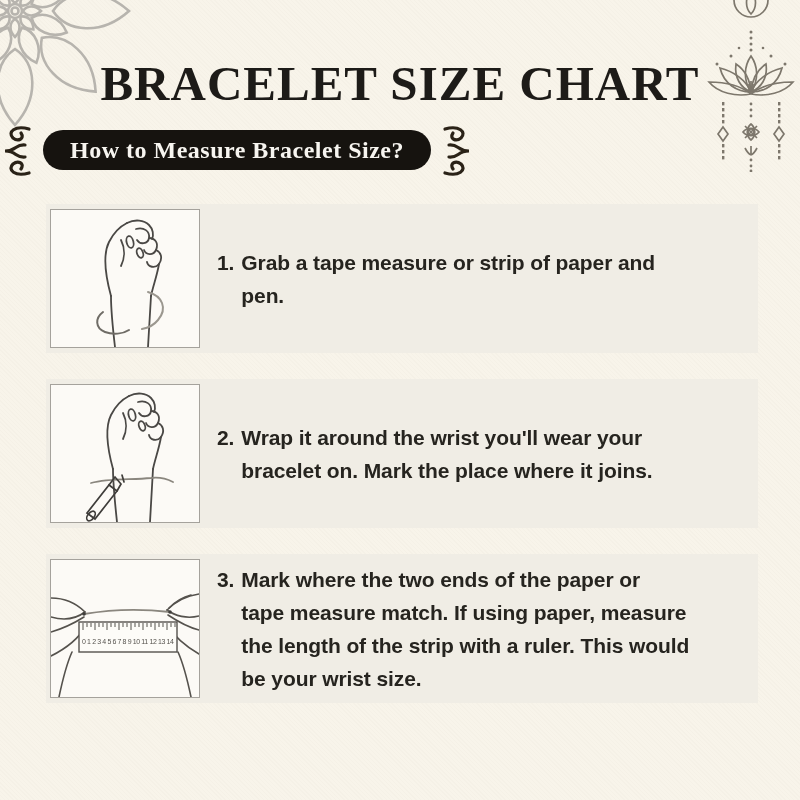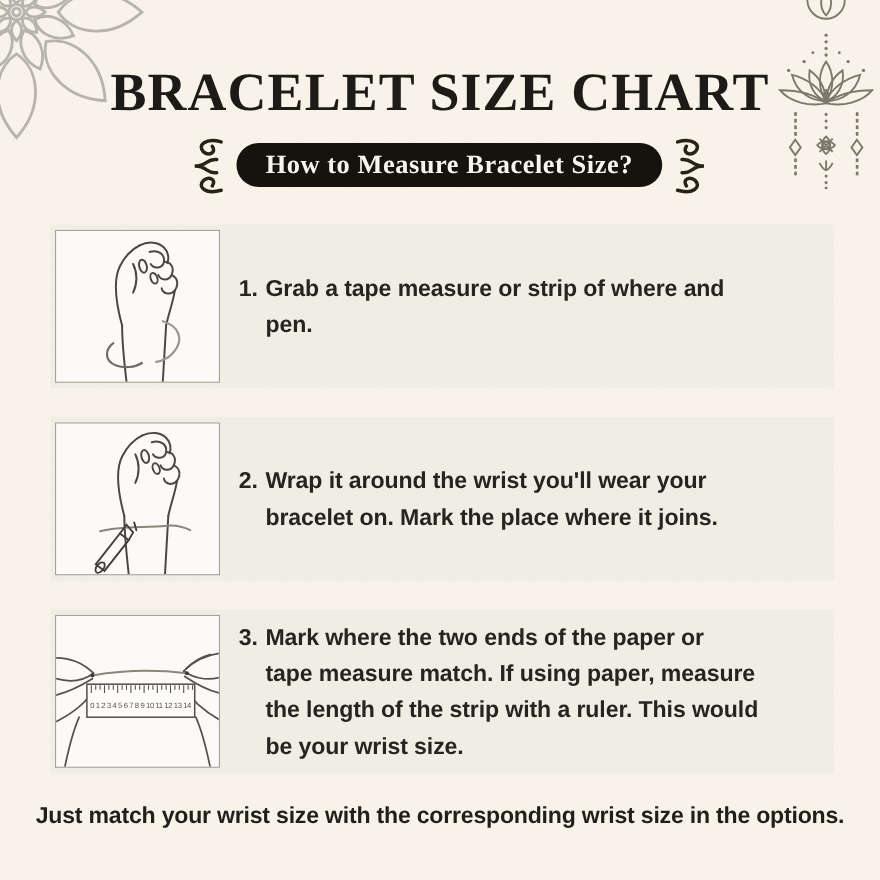--- a/index.html
+++ b/index.html
@@ -13,21 +13,21 @@
   }
   .page-title{
     position:absolute;top:58px;left:0;right:0;
     text-align:center;
     font-family:"Liberation Serif",serif;
     font-weight:700;font-size:49px;line-height:52px;letter-spacing:1px;
     color:#1d1b18;
   }
   .badge-row{
     position:absolute;top:126px;left:0;right:0;height:48px;
-    display:flex;justify-content:center;align-items:center;gap:9px;margin-left:17px;
+    display:flex;justify-content:flex-start;align-items:center;gap:9px;
   }
   .badge{
     background:#16130f;color:#f7f5f0;
     font-family:"Liberation Serif",serif;font-weight:700;
     font-size:24px;line-height:26px;letter-spacing:.5px;
     padding:7px 27px;border-radius:24px;
   }
   .flourish{flex:none;}
   .step-row{
     position:absolute;left:46px;width:712px;height:149px;
@@ -196,21 +196,21 @@
           <ellipse cx="89" cy="43" rx="3" ry="5" transform="rotate(-20 89 43)"></ellipse>
         </g>
         <g fill="none" stroke-linecap="round">
           <path d="M52,102 C44,108 44,118 54,122 C62,125 72,124 78,120" stroke="#6f6c66" stroke-width="2"></path>
           <path d="M97,82 C111,86 117,98 107,110 C103,115 97,118 91,119" stroke="#9b978f" stroke-width="2"></path>
         </g>
       </svg>
     </div>
     <div class="step-text">
       <span class="step-num">1.</span>
-      <span class="step-body">Grab a tape measure or strip of where and
+      <span class="step-body">Grab a tape measure or strip of paper and
 pen.</span>
     </div>
   </div>
 
   <div class="step-row row-2">
     <div class="figure-box">
       <svg width="148" height="137" viewBox="0 0 148 137">
         <g stroke="#4a4845" fill="none" stroke-width="1.8" stroke-linecap="round">
           <path d="M62,84 C56,62 54,42 60,30 C64,22 70,15 78,11"></path>
           <path d="M78,11 C86,7 95,8 100,13 C104,17 105,23 103,27"></path>
@@ -274,15 +274,14 @@
     </div>
     <div class="step-text">
       <span class="step-num">3.</span>
       <span class="step-body">Mark where the two ends of the paper or
 tape measure match. If using paper, measure
 the length of the strip with a ruler. This would
 be your wrist size.</span>
     </div>
   </div>
 
-  <div class="footer-note">Just match your wrist size with the corresponding wrist size in the options.</div>
 
 </div>
 
 </body></html>

